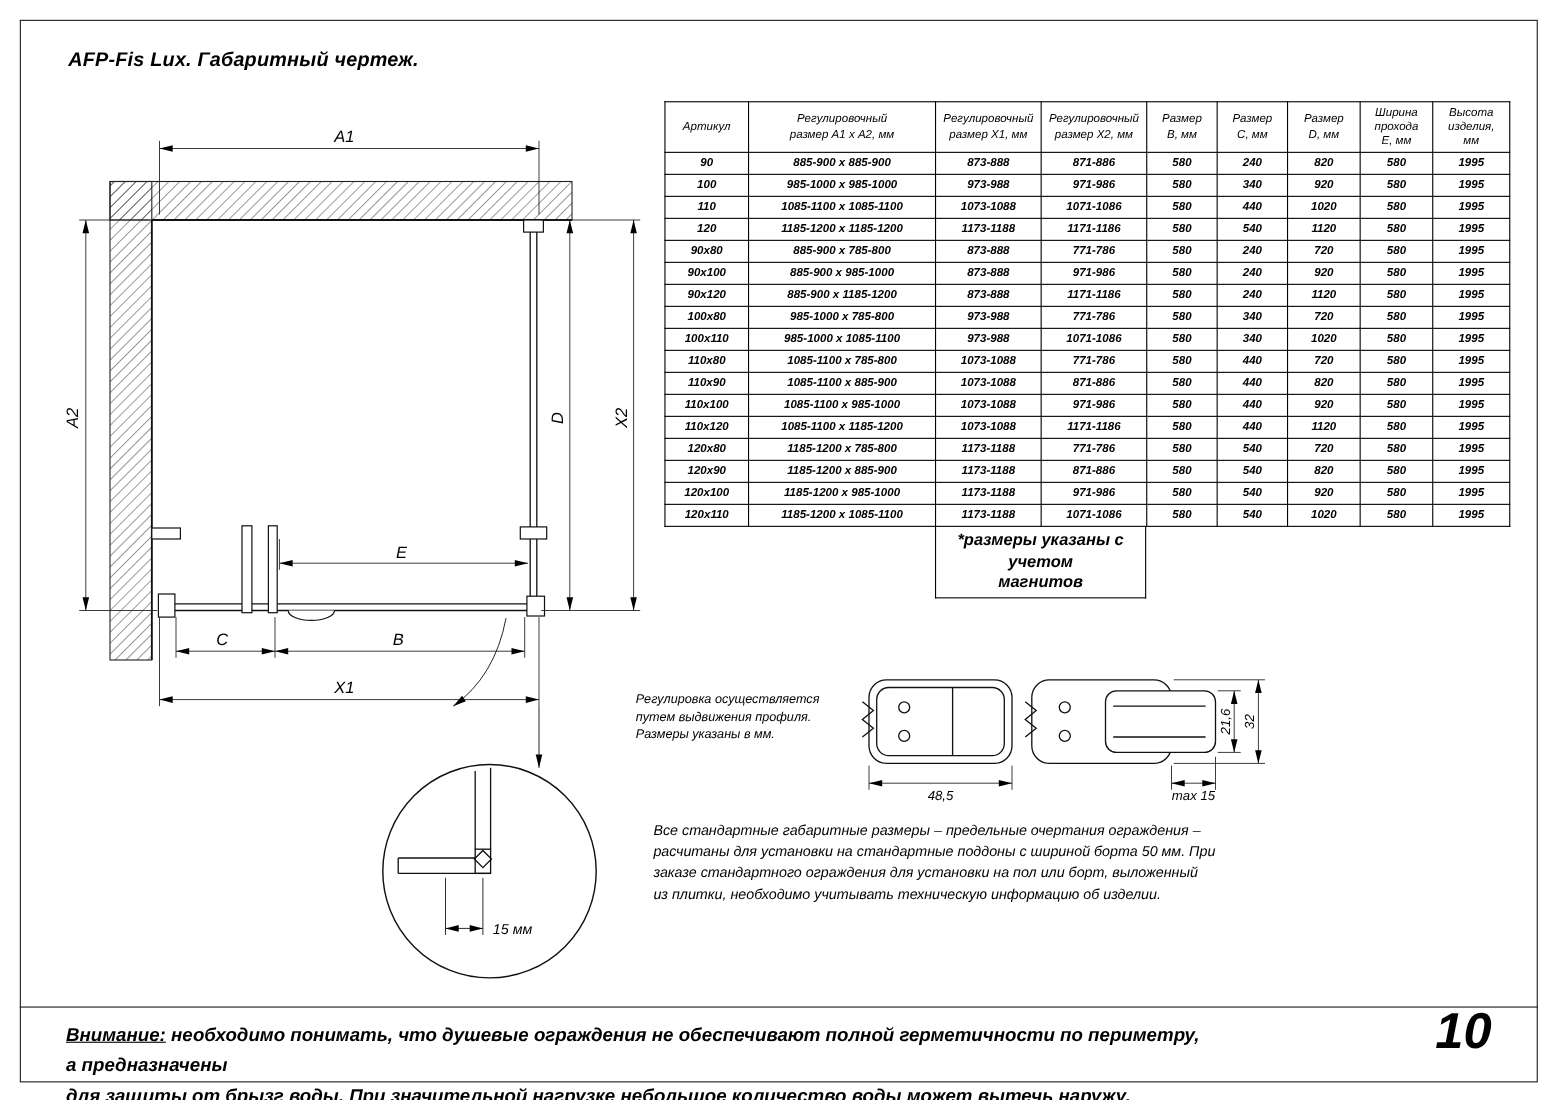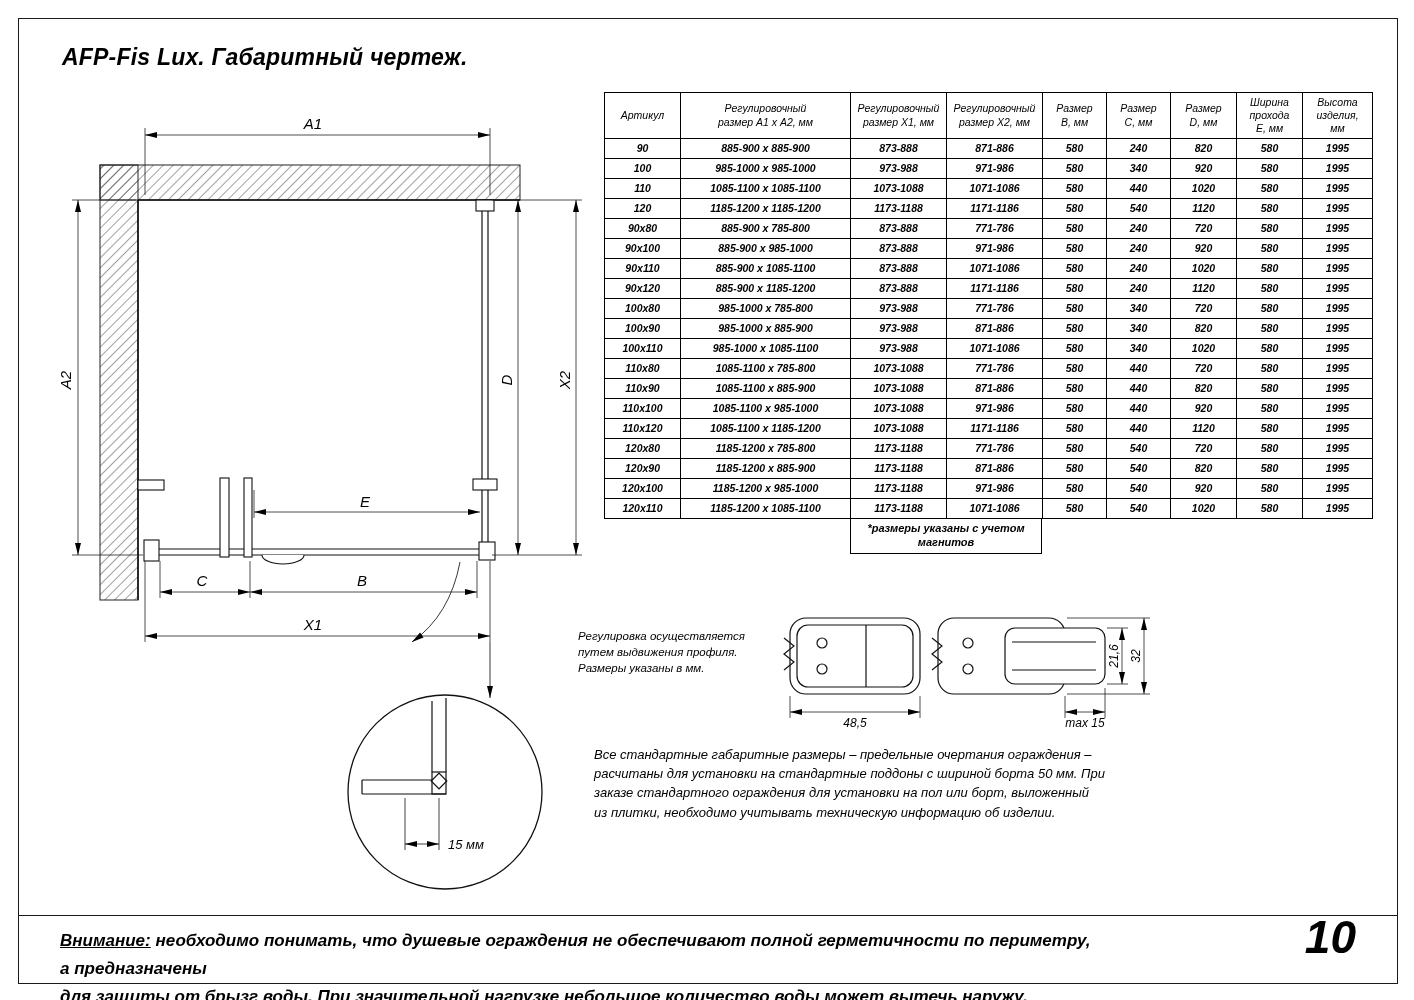--- a/index.html
+++ b/index.html
@@ -1,29 +1,29 @@
 <!DOCTYPE html>
 <html><head>
 <meta charset="utf-8">
 <style>
   * { margin:0; padding:0; box-sizing:border-box; }
   html,body { width:1414px; height:1000px; background:#fff; }
   body { font-family:"Liberation Sans", sans-serif; color:#000; position:relative; }
   .page { position:absolute; inset:0; background:#fff; overflow:hidden; }
   .frame { position:absolute; left:18px; top:18px; right:16px; bottom:16px; border:1.6px solid #1a1a1a; }
-  .title { position:absolute; left:62px; top:44px; font-size:23px; font-style:italic; font-weight:bold; letter-spacing:.2px;text-align:center; }
+  .title { position:absolute; left:62px; top:44px; font-size:18px; font-style:italic; font-weight:bold; letter-spacing:.2px;text-align:center; }
   .plan { position:absolute; left:30px; top:80px; }
   .profiles { position:absolute; left:770px; top:598px; }
   .dimtext text { font-family:"Liberation Sans",sans-serif; font-style:italic; fill:#000; stroke:none; }
   .table-wrap { position:absolute; left:604px; top:92px; }
   .dims-table { border-collapse:collapse; table-layout:fixed; width:768px; font-style:italic; }
   .dims-table th, .dims-table td { border:1px solid #000; text-align:center; vertical-align:middle; }
   .dims-table th { font-size:10.5px; font-weight:normal; white-space:pre-line; height:46px; line-height:1.25; padding:1px 2px; }
   .dims-table td { font-size:10.5px; font-weight:bold; height:20px; padding:0 2px; line-height:1.1; }
-  .footnote { margin-left:246px; width:192px; border:1px solid #000; border-top:none; font-size:11px;
+  .footnote { margin-left:246px; width:192px; border:1px solid #000; border-top:none; font-size:15px;
               font-style:italic; font-weight:bold; text-align:center; white-space:pre-line; padding:2px 0 3px; line-height:1.3; }
   .adjust-note { position:absolute; left:578px; top:628px; width:188px; font-size:11.5px; font-style:italic;
                  text-align:left; white-space:pre-line; line-height:1.4; }
   .standard-note { position:absolute; left:594px; top:745px; width:730px; font-size:13px; font-style:italic;
                    font-weight:normal; white-space:pre-line; line-height:1.48; }
   .rule { position:absolute; left:18px; right:16px; top:915px; border-top:1.6px solid #1a1a1a; }
   .warning { position:absolute; left:60px; top:927px; width:1040px; font-size:17px; font-style:italic;
              font-weight:bold; line-height:1.65; }
   .warning .wl { text-decoration:underline; }
   .warning .wt { white-space:pre-line; }
@@ -225,60 +225,38 @@
             <td>885-900 x 985-1000</td>
             <td>873-888</td>
             <td>971-986</td>
             <td>580</td>
             <td>240</td>
             <td>920</td>
             <td>580</td>
             <td>1995</td>
           </tr>
           <tr>
-            <td>90x110</td>
-            <td>885-900 x 1085-1100</td>
-            <td>873-888</td>
-            <td>1071-1086</td>
-            <td>580</td>
-            <td>240</td>
-            <td>1020</td>
-            <td>580</td>
-            <td>1995</td>
-          </tr>
-          <tr>
             <td>90x120</td>
             <td>885-900 x 1185-1200</td>
             <td>873-888</td>
             <td>1171-1186</td>
             <td>580</td>
             <td>240</td>
             <td>1120</td>
             <td>580</td>
             <td>1995</td>
           </tr>
           <tr>
             <td>100x80</td>
             <td>985-1000 x 785-800</td>
             <td>973-988</td>
             <td>771-786</td>
             <td>580</td>
             <td>340</td>
             <td>720</td>
-            <td>580</td>
-            <td>1995</td>
-          </tr>
-          <tr>
-            <td>100x90</td>
-            <td>985-1000 x 885-900</td>
-            <td>973-988</td>
-            <td>871-886</td>
-            <td>580</td>
-            <td>340</td>
-            <td>820</td>
             <td>580</td>
             <td>1995</td>
           </tr>
           <tr>
             <td>100x110</td>
             <td>985-1000 x 1085-1100</td>
             <td>973-988</td>
             <td>1071-1086</td>
             <td>580</td>
             <td>340</td>

